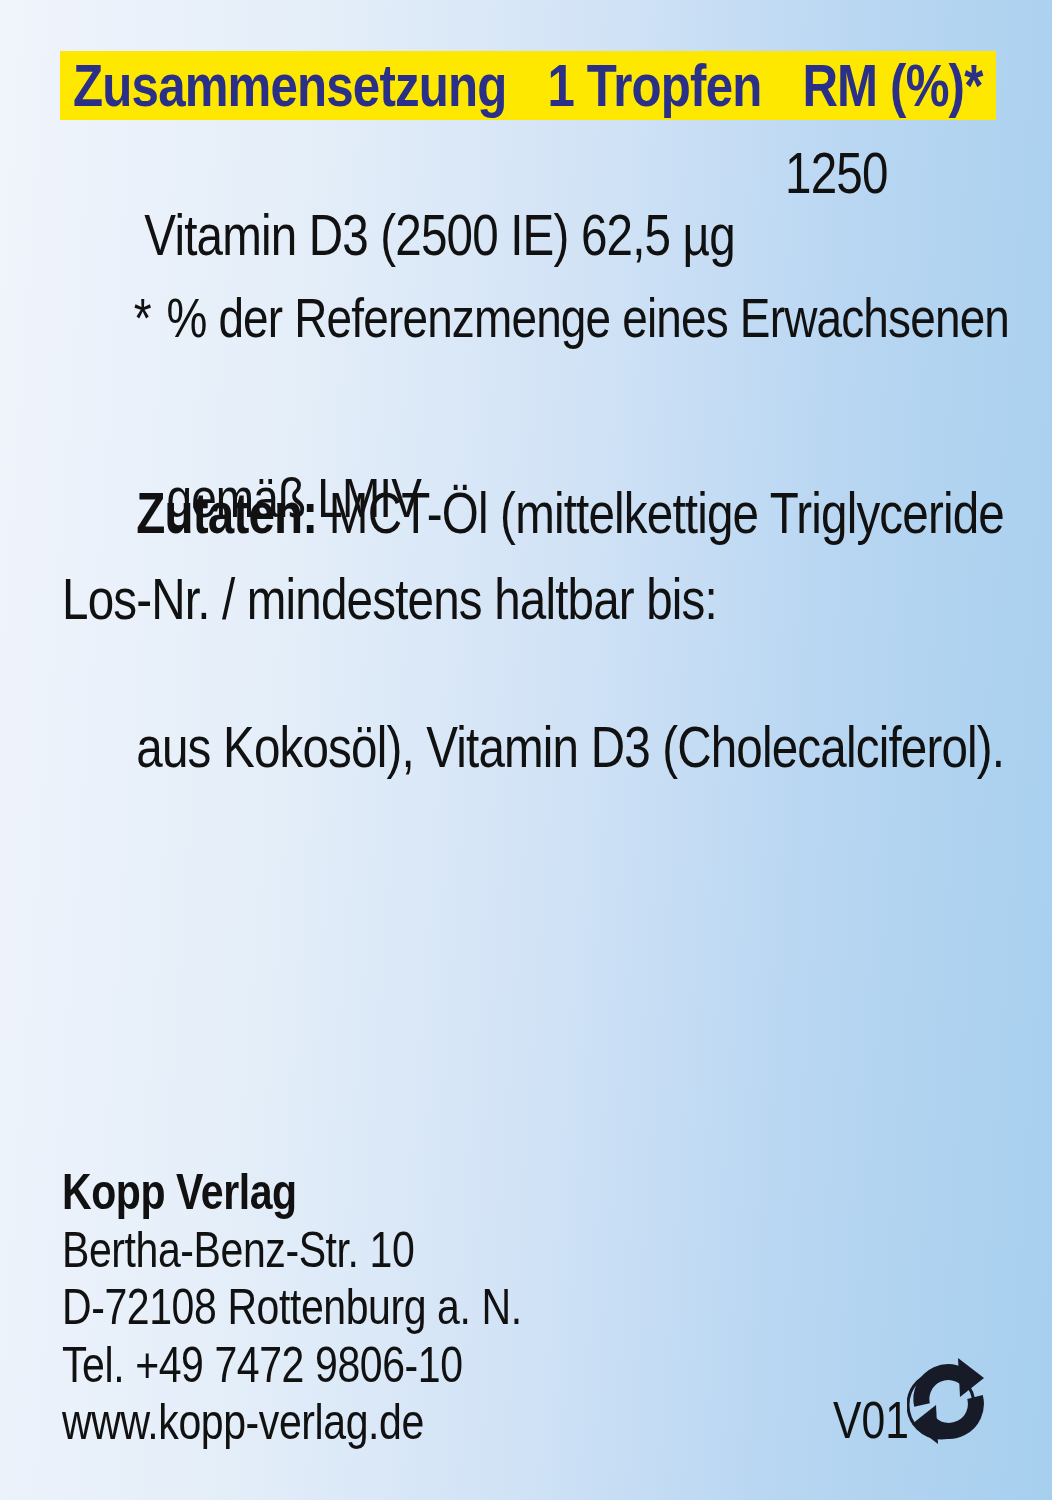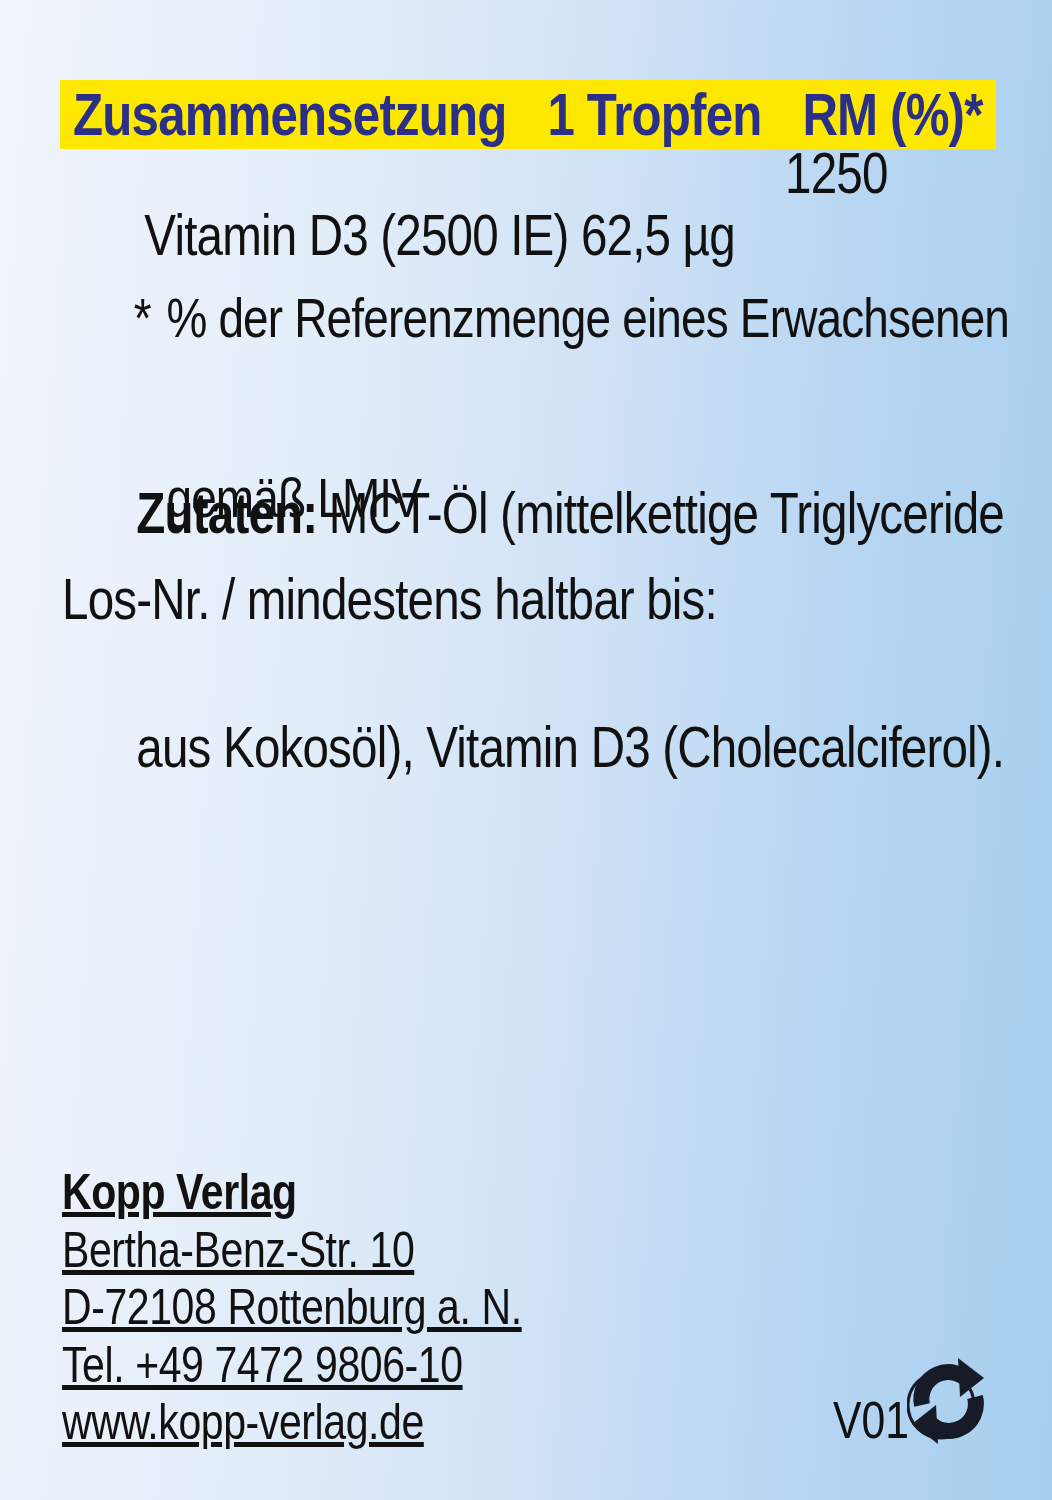--- a/index.html
+++ b/index.html
@@ -11,21 +11,21 @@
   .page {
     position:relative; width:1052px; height:1500px; overflow:hidden;
     background:linear-gradient(94deg,
       var(--bg-left,#f0f4fb) 0%, #e4eef9 28%, #d2e3f6 52%,
       #b8d6f2 76%, var(--bg-right,#a6cfee) 100%);
   }
   .cond { transform:scaleX(0.82); transform-origin:0 0; white-space:pre; }
 
   
   .bar {
-    position:absolute; top:80px; left:60px; width:936px; height:69px;
+    position:absolute; top:51px; left:60px; width:936px; height:69px;
     background:var(--header-bg,#ffe800);
   }
   .bar-inner {
     display:flex; align-items:center; box-sizing:border-box;
     width:1141px; height:69px; padding:0 16px;
     font-weight:bold; font-size:60px; letter-spacing:-1px;
     color:var(--header-text,#2a3087);
   }
   .bar-inner .col2 { margin-left:auto; }
   .bar-inner .col3 { margin-left:auto; }
@@ -43,21 +43,21 @@
 
   
   .ingredients { position:absolute; top:396px; left:62px; font-size:58px; letter-spacing:-1px; }
   .ingredients .line { line-height:78px; }
   .ing-rest { margin-left:14px; }
 
   
   .los { position:absolute; top:568px; left:62px; font-size:58px; line-height:62px; letter-spacing:-1px; }
 
   
-  .address { position:absolute; top:1164px; left:62px; font-size:50px; letter-spacing:-0.5px;text-decoration:underline; }
+  .address { position:absolute; top:1164px; left:62px; font-size:50px; letter-spacing:-0.5px; }
   .address .line { line-height:57.5px; }
   .address .company { font-weight:bold; }
 
   
   .v01 { position:absolute; top:1392px; left:833px; font-size:52px; line-height:56px; }
   .greendot { position:absolute; top:1357px; left:907px; width:78px; height:88px; }
   .greendot svg { display:block; width:78px; height:88px; }
   b { font-weight:bold; }
 </style>
 </head>

